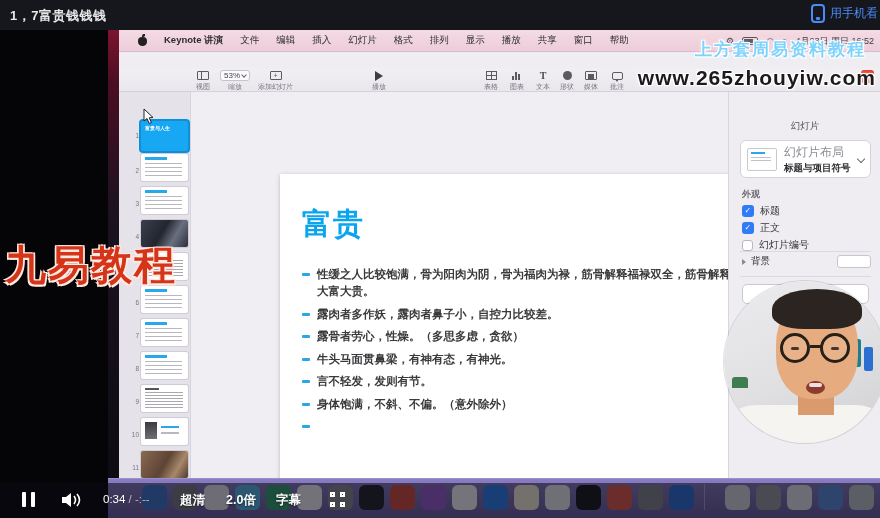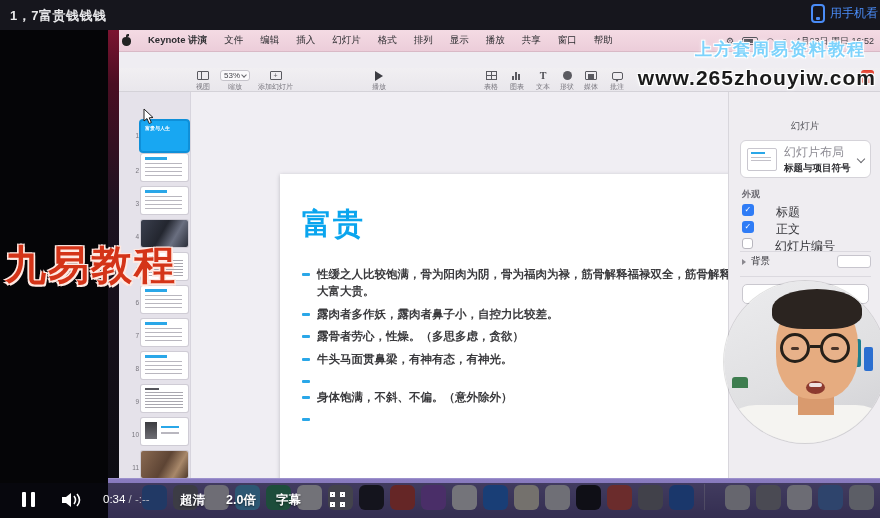--- a/index.html
+++ b/index.html
@@ -16,21 +16,21 @@
 
   
   .black-col { position:absolute; left:0; top:30px; width:108px; height:488px; background:#050507; z-index:2; }
   .desk-sliver { position:absolute; left:108px; top:30px; width:11px; height:448px;
     background:linear-gradient(#7c1430 0%, #4a0e22 12%, #1c1220 40%, #0d0c12 100%); z-index:3; }
 
   
   .screen { position:absolute; left:108px; top:30px; width:772px; height:448px; background:#efedf2; z-index:2; }
 
   
-  .menubar { position:absolute; left:0; top:0; width:772px; height:22px; background:linear-gradient(#f4dbe4,#eccdd9); display:flex; align-items:center; padding-left:14px; gap:17px; font-size:9.5px; color:#2c2c30; border-bottom:1px solid #d9b9c6; }
+  .menubar { position:absolute; left:0; top:0; width:772px; height:22px; background:linear-gradient(#f4dbe4,#eccdd9); display:flex; align-items:center; padding-left:30px; gap:17px; font-size:9.5px; color:#2c2c30; border-bottom:1px solid #d9b9c6; }
   .apple { width:9px; height:11px; position:relative; }
   .apple::before { content:""; position:absolute; left:0; top:2px; width:9px; height:9px; background:#222; border-radius:45% 45% 48% 48%; }
   .apple::after { content:""; position:absolute; left:4px; top:-1px; width:3px; height:3px; background:#222; border-radius:60% 0 60% 0; }
   .menu-app { font-weight:bold; }
   .menu-item { cursor:default; }
   .menu-status { position:absolute; right:0; top:0; height:22px; display:flex; align-items:center; gap:8px; padding-right:6px; color:#3a3a3e; }
   .status-glyph { font-size:9px; color:#4a4a50; }
   .battery { width:16px; height:8px; border:1px solid #55555c; border-radius:2px; position:relative; }
   .battery::before { content:""; position:absolute; left:1px; top:1px; width:9px; height:4px; background:#55555c; }
   .battery::after { content:""; position:absolute; right:-3px; top:2px; width:2px; height:3px; background:#55555c; }
@@ -100,21 +100,21 @@
   .insp-tab { position:absolute; left:0; top:28px; width:152px; text-align:center; font-size:9.5px; color:#55555b; }
   .layout-box { position:absolute; left:11px; top:48px; width:131px; height:38px; background:#fff; border:1px solid #d5d3d9; border-radius:6px; display:flex; align-items:center; padding:4px 6px; gap:7px; }
   .layout-mini { width:30px; height:23px; border:1px solid #c9c7cf; border-radius:2px; position:relative; background:#fff; }
   .layout-mini::before { content:""; position:absolute; left:3px; top:3px; width:14px; height:2px; background:#2aa7e8; }
   .layout-mini::after { content:""; position:absolute; left:3px; top:8px; width:20px; height:1px; background:#c3c1c9; box-shadow:0 3px 0 #c3c1c9; }
   .layout-texts { display:flex; flex-direction:column; gap:1px; }
   .layout-cap { font-size:12px; color:#8e8c94; }
   .layout-name { font-size:9.5px; color:#2d2d31; font-weight:bold; white-space:nowrap; }
   .layout-chev { margin-left:auto; width:6px; height:6px; border-right:1.5px solid #6a6a70; border-bottom:1.5px solid #6a6a70; transform:rotate(45deg); }
   .appearance { position:absolute; left:13px; top:96px; font-size:9px; font-weight:bold; color:#6f6d75; }
-  .check-row { position:absolute; left:13px; display:flex; gap:22px; font-size:12px; color:#333338; }
+  .check-row { position:absolute; left:13px; display:flex; align-items:center; gap:6px; font-size:10px; color:#333338; }
   .cb { width:12px; height:12px; border-radius:3px; background:#2f7cf6; position:relative; }
   .cb::after { content:"✓"; position:absolute; left:2.5px; top:0.5px; color:#fff; font-size:8px; font-weight:bold; }
   .cb-off { width:11px; height:11px; border-radius:3px; border:1px solid #b8b6be; background:#fff; }
   .insp-div { position:absolute; left:11px; width:131px; height:1px; background:#dbd9df; }
   .bg-row { position:absolute; left:13px; top:163px; width:129px; display:flex; align-items:center; font-size:9.5px; color:#333338; }
   .bg-tri { width:0; height:0; border-left:4px solid #8a888f; border-top:3px solid transparent; border-bottom:3px solid transparent; margin-right:5px; }
   .color-well { margin-left:auto; width:34px; height:13px; background:#fff; border:1px solid #c7c5cd; border-radius:3px; }
   .edit-layout-btn { position:absolute; left:13px; top:192px; width:127px; height:20px; background:#fff; border:1px solid #cac8cf; border-radius:5px; font-size:9px; color:#3b3b3f; display:flex; align-items:center; justify-content:center; }
 
   
@@ -324,20 +324,21 @@
           <div class="bullet">
               <span class="mark"></span>
               <span>露骨者劳心，性燥。（多思多虑，贪欲）</span>
             </div>
           <div class="bullet">
               <span class="mark"></span>
               <span>牛头马面贯鼻梁，有神有态，有神光。</span>
             </div>
           <div class="bullet">
               <span class="mark"></span>
+              <span>言不轻发，发则有节。</span>
             </div>
           <div class="bullet">
               <span class="mark"></span>
               <span>身体饱满，不斜、不偏。（意外除外）</span>
             </div>
           <div class="bullet">
               <span class="mark"></span>
             </div>
         </div>
       </div>

